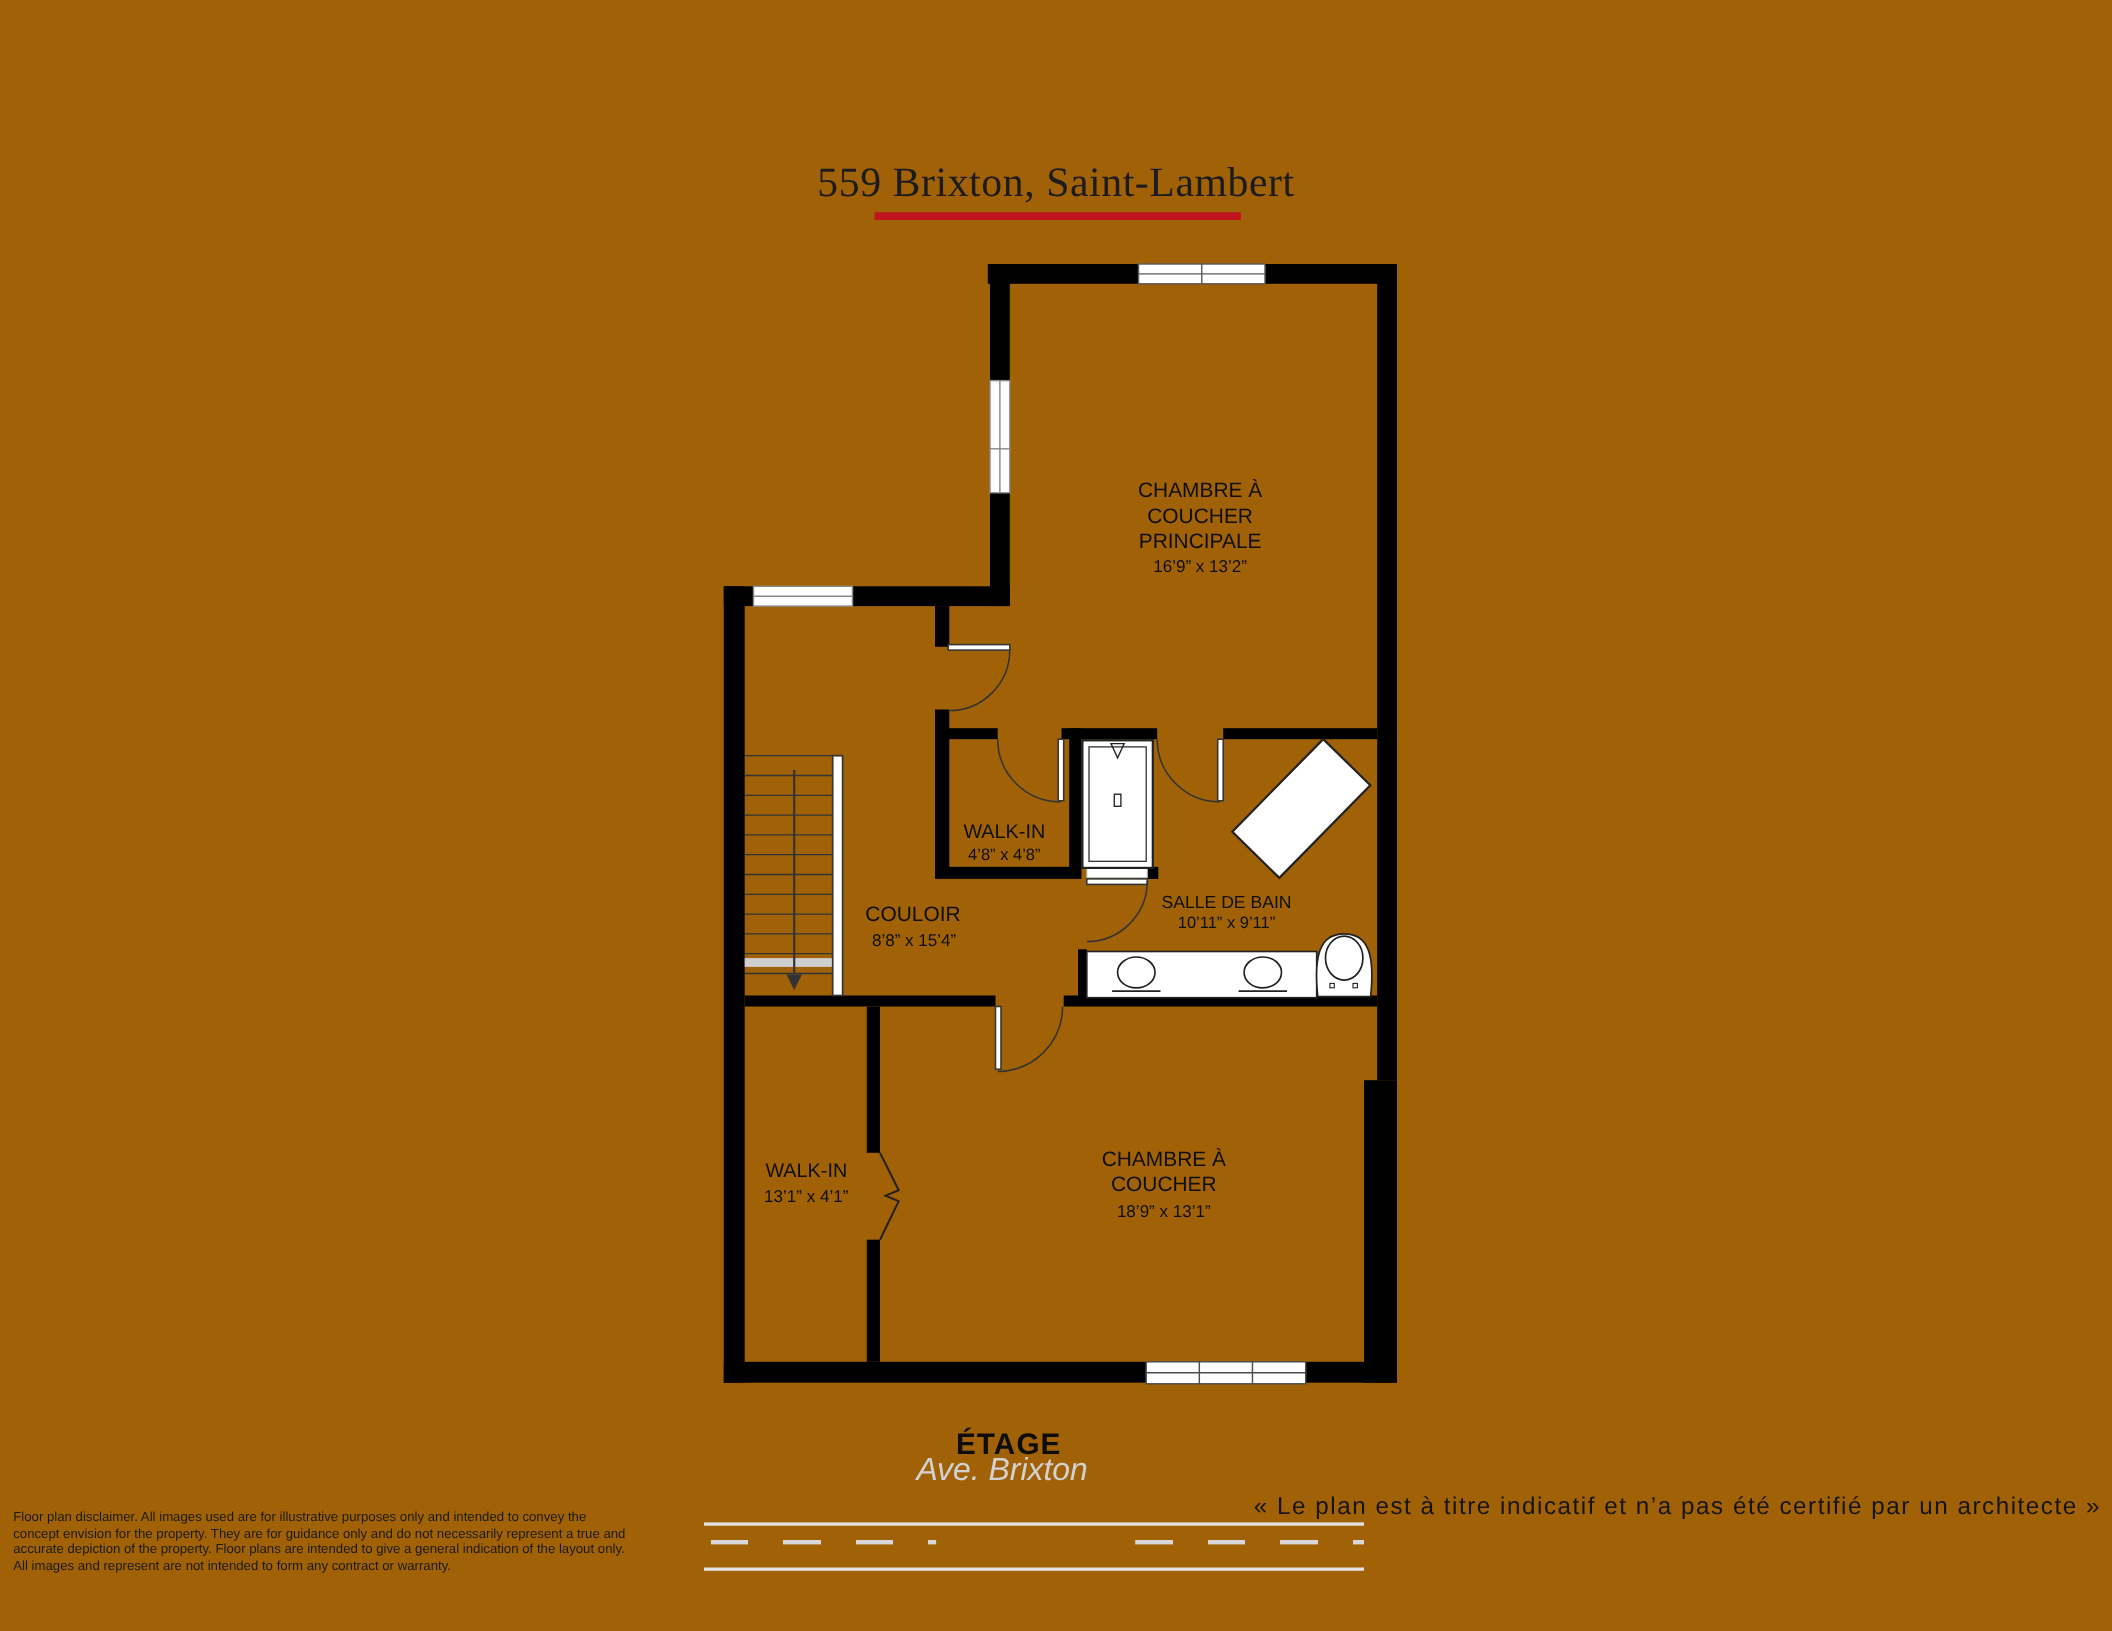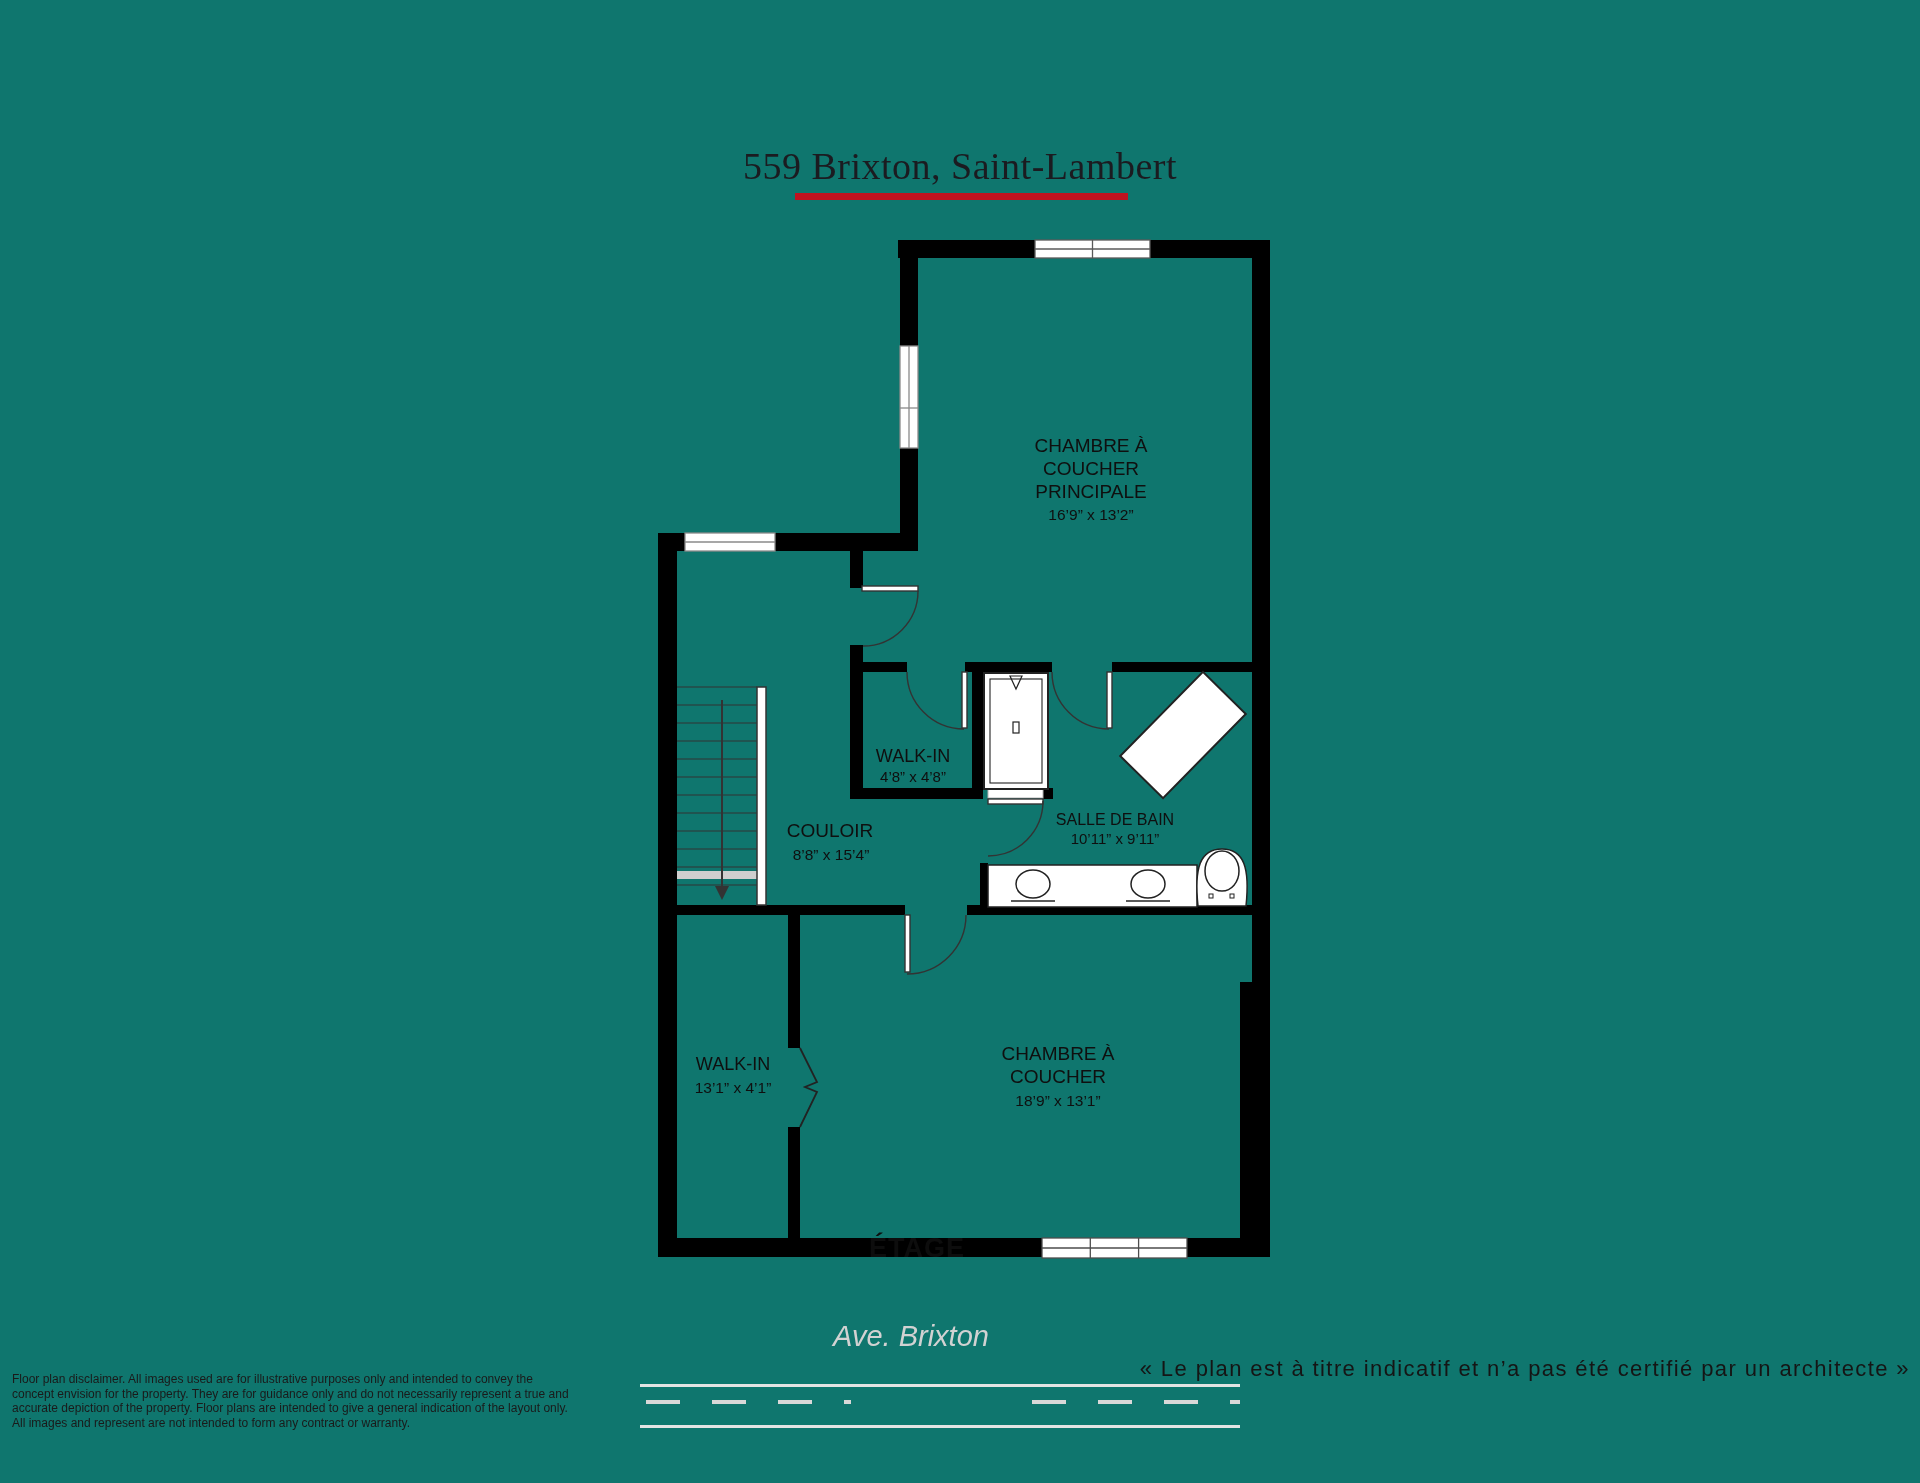--- a/index.html
+++ b/index.html
@@ -1,22 +1,22 @@
 <!DOCTYPE html>
 <html><head>
 <meta charset="utf-8">
 <style>
   html,body{margin:0;padding:0;background:#ffffff;}
-  .canvas{position:relative;width:1920px;height:1483px;background:#0f766e;overflow:hidden;
+  .canvas{position:relative;width:1920px;height:1483px;background:#a16207;overflow:hidden;
           font-family:"Liberation Sans",sans-serif;color:#111;}
   .title{position:absolute;top:144px;left:0;width:1920px;text-align:center;
          font-family:"Liberation Serif",serif;font-size:38px;color:#1b1b20;letter-spacing:0.5px;}
   .title-underline{position:absolute;left:795px;top:193px;width:333px;height:7px;background:#c0121f;}
   .plan-svg{position:absolute;left:0;top:0;}
-  .floor-label{position:absolute;left:917px;top:1233px;transform:translateX(-50%);
+  .floor-label{position:absolute;left:917px;top:1298px;transform:translateX(-50%);
                font-size:27px;font-weight:bold;letter-spacing:1px;color:#0d0d0d;}
   .architect-note{position:absolute;right:10px;top:1356px;font-size:22px;letter-spacing:1.4px;color:#151515;text-align:center;}
   .disclaimer{position:absolute;left:12px;top:1372px;width:560px;font-size:12px;line-height:14.6px;color:#1a1a1a;}
   .street-line{position:absolute;left:640px;width:600px;height:3px;background:#e3e3e3;}
   .street-line.top{top:1384px;} .street-line.bottom{top:1425px;}
   .street-dashes{position:absolute;top:1400px;height:4px;
       background:repeating-linear-gradient(90deg,#d8d8d8 0px,#d8d8d8 34px,rgba(0,0,0,0) 34px,rgba(0,0,0,0) 66px);}
   .dashes-left{left:646px;width:205px;} .dashes-right{left:1032px;width:208px;}
   .street-label{position:absolute;left:911px;top:1320px;transform:translateX(-50%);
       font-size:29px;font-style:italic;color:#d2d2d2;}

